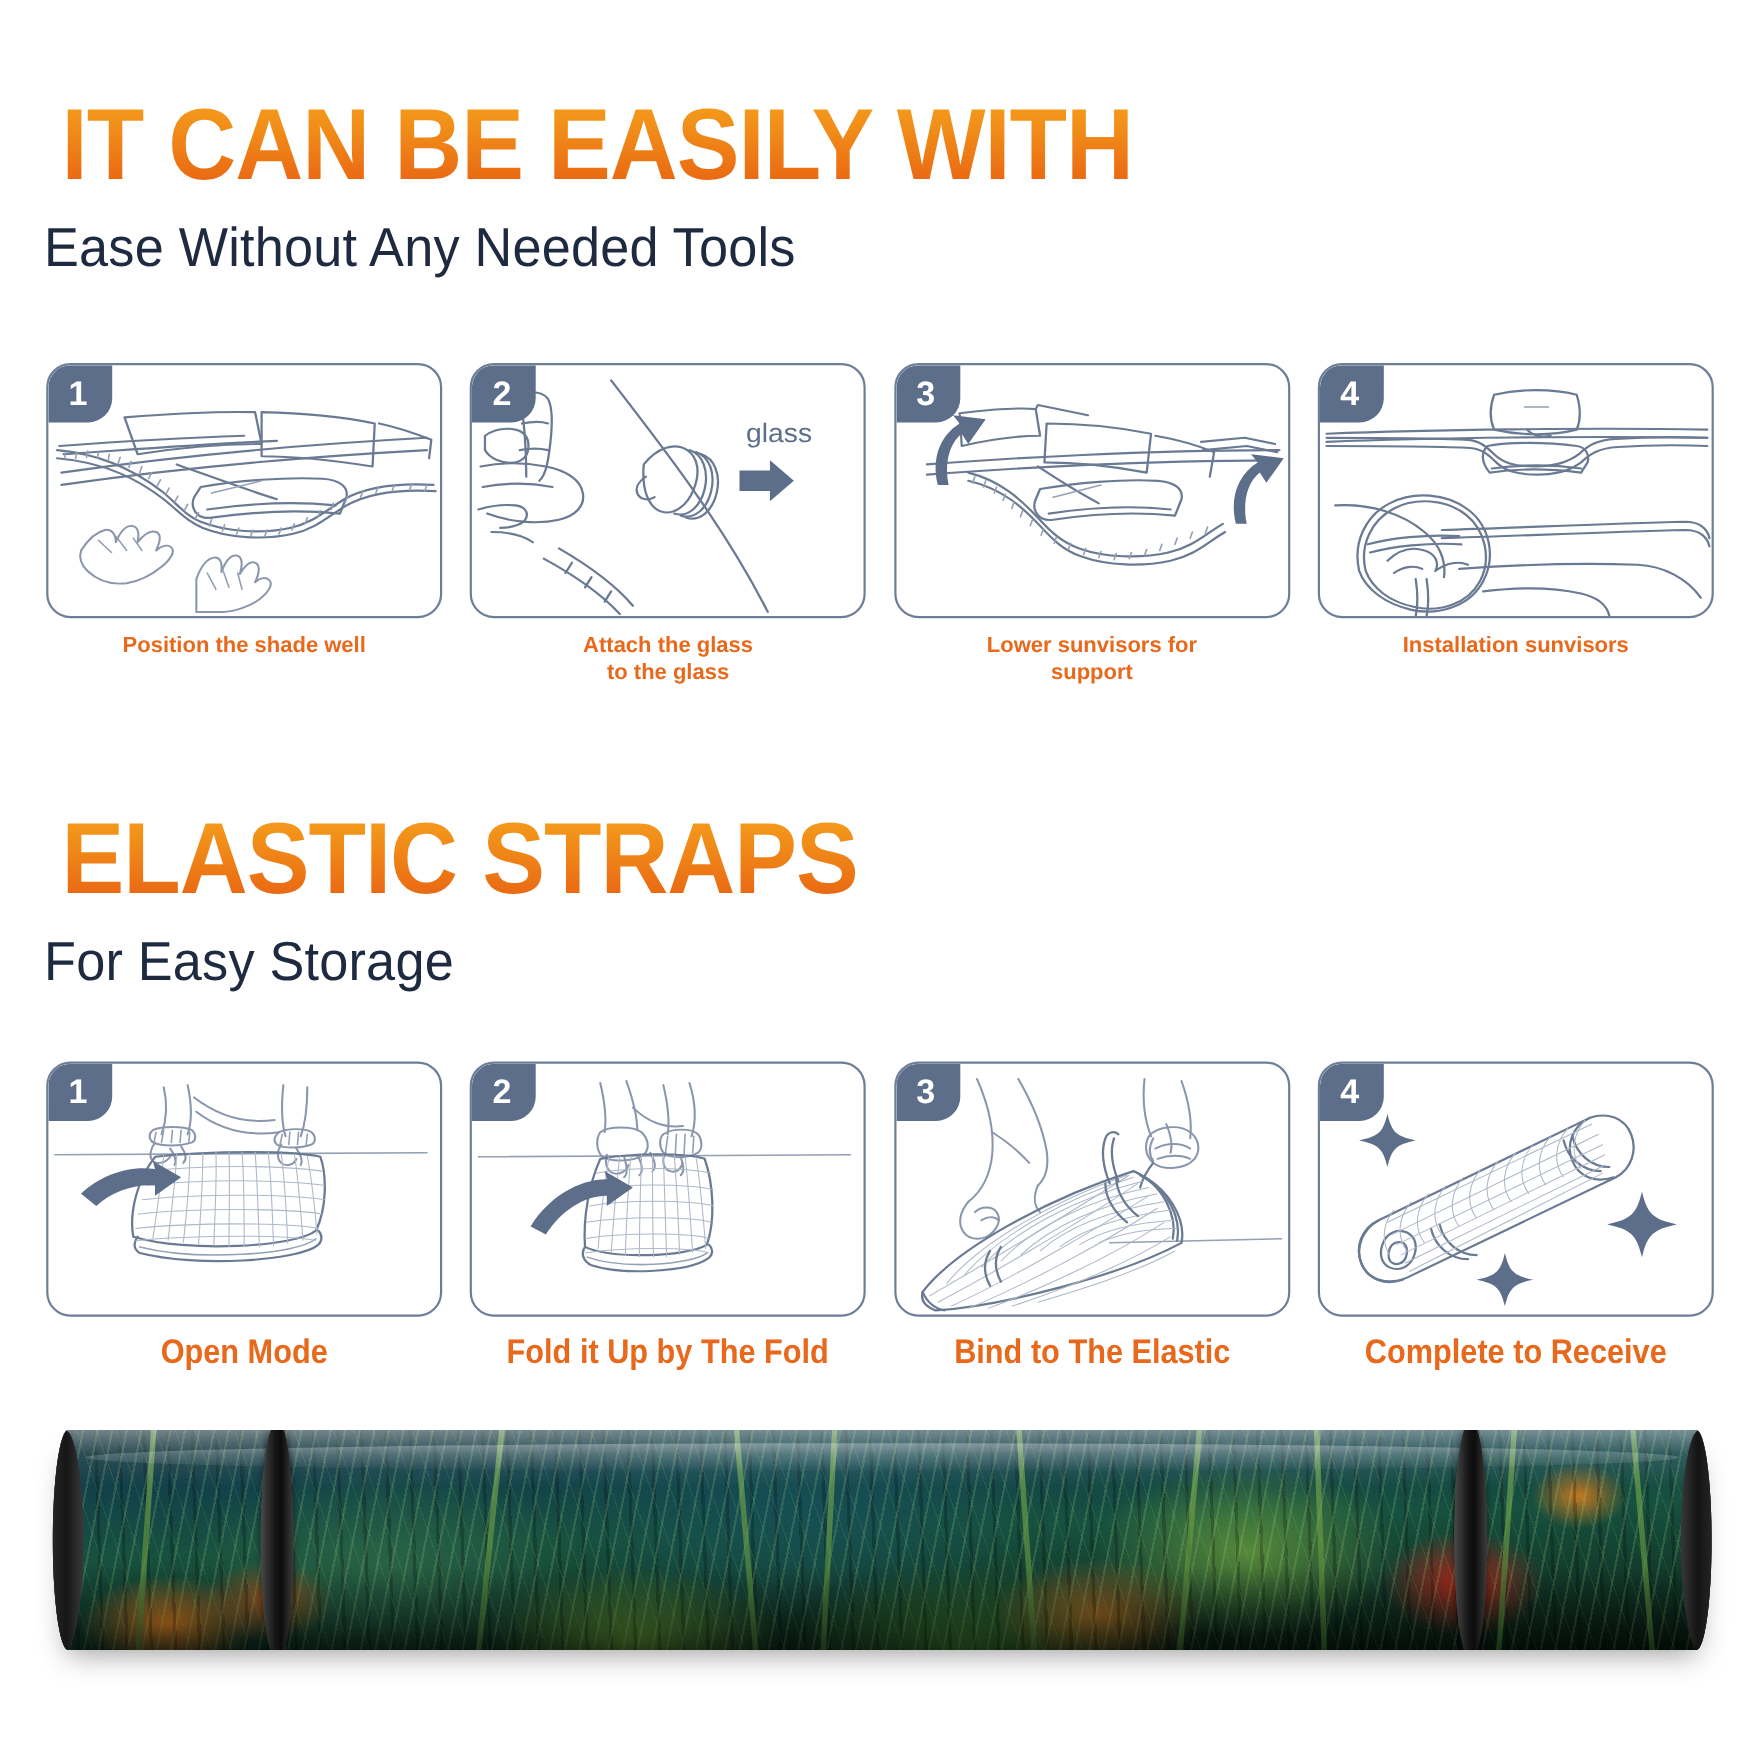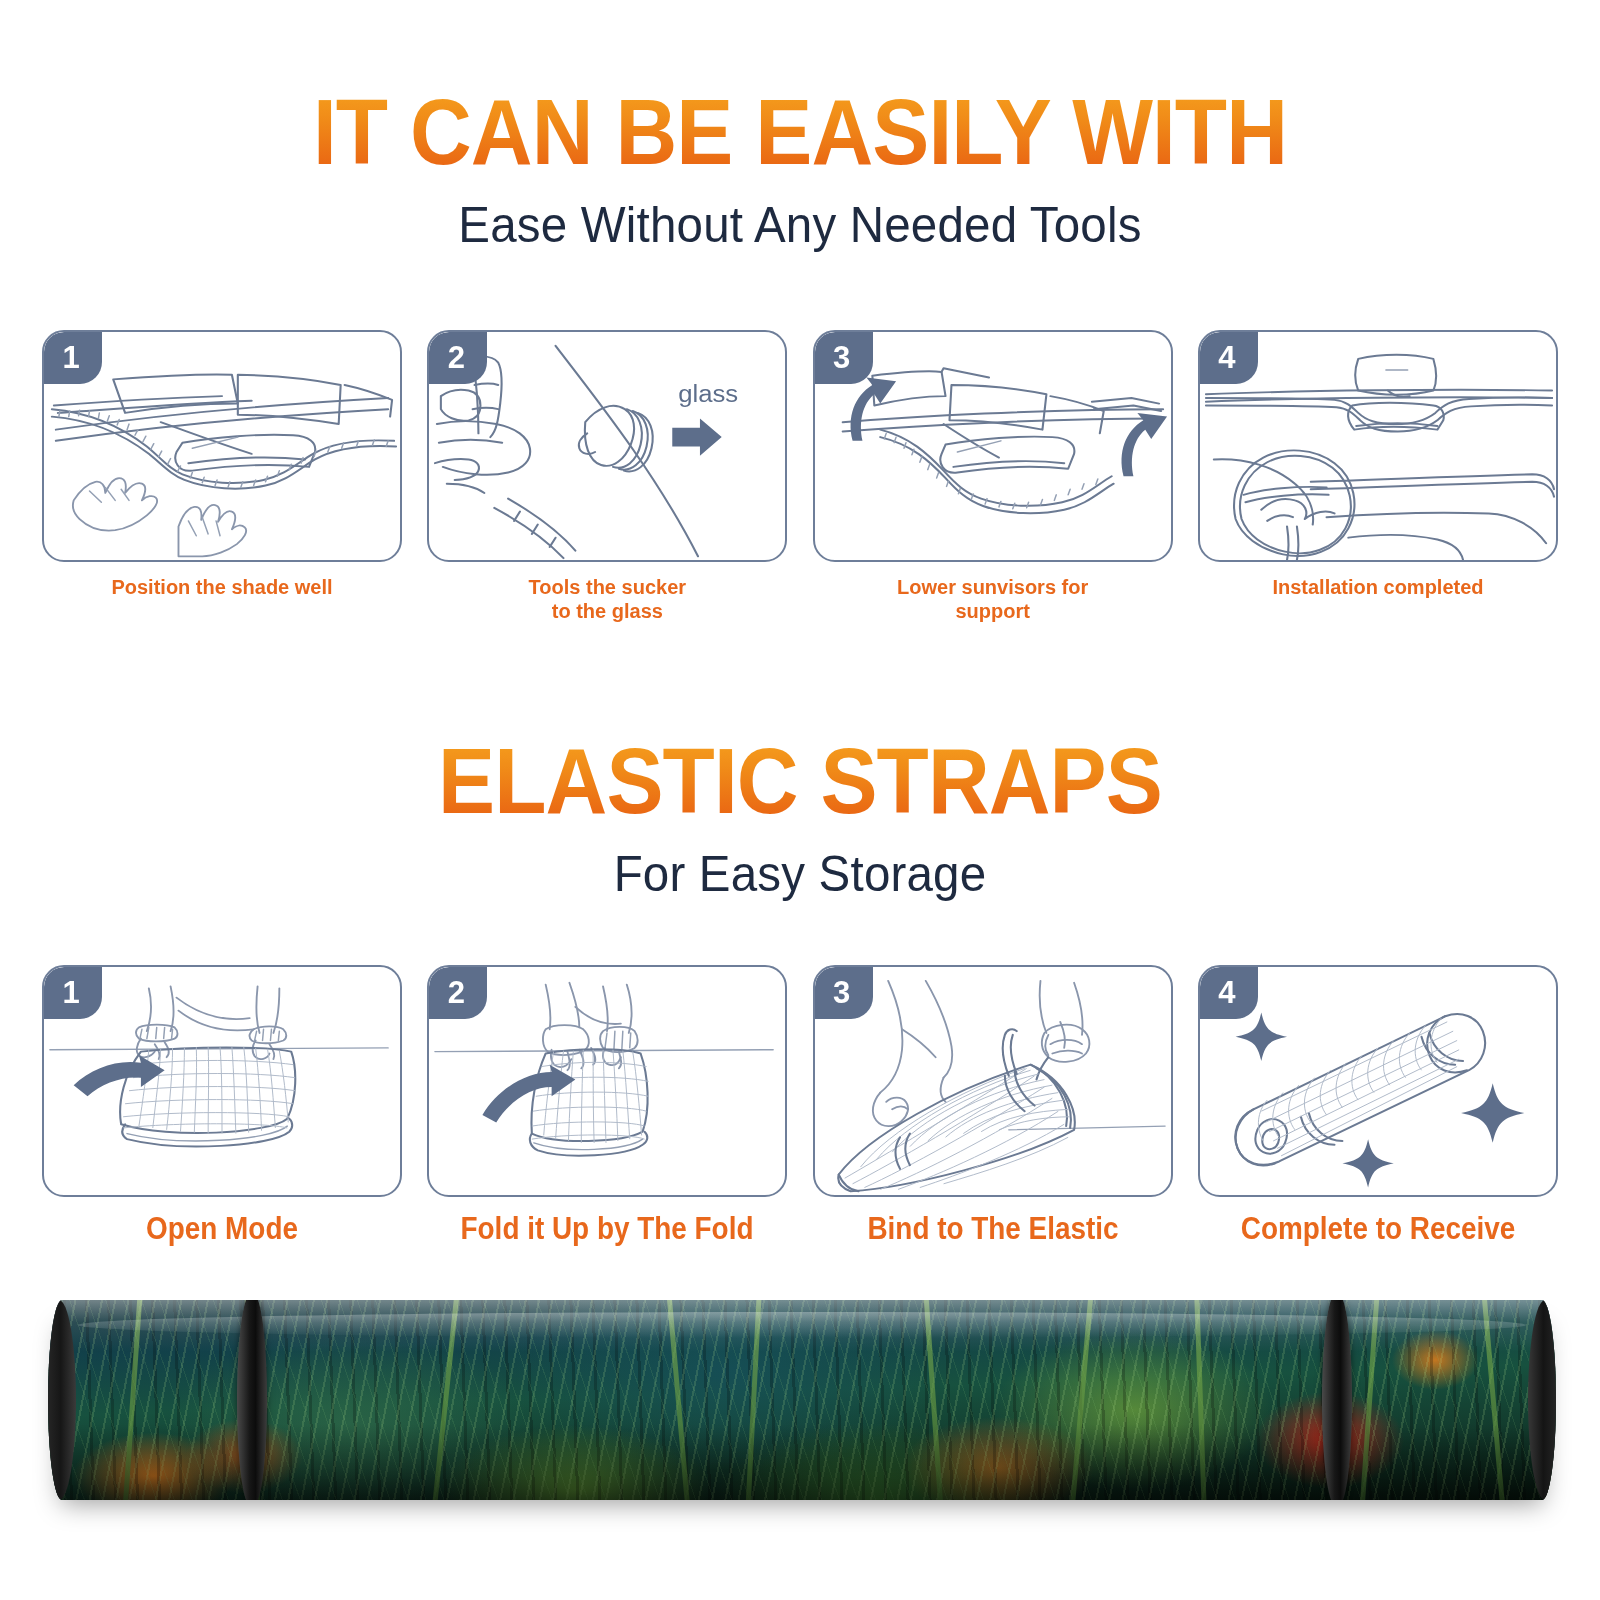--- a/index.html
+++ b/index.html
@@ -5,21 +5,21 @@
   html,body{margin:0;padding:0;}
   body{
     width:1600px;height:1600px;
     background:#ffffff;
     font-family:"Liberation Sans", sans-serif;
     overflow:hidden;
     position:relative;
   }
 
   
-  .section-head{ text-align:center; }
+  .section-head{ }
   .head-title{
     font-weight:bold;
     font-size:92px;
     line-height:1.0;
     letter-spacing:-1px;
     background:linear-gradient(180deg,#F6A11E 0%,#F08A18 38%,#E85E12 100%);
     -webkit-background-clip:text;
     background-clip:text;
     color:transparent;
     -webkit-text-fill-color:transparent;
@@ -237,21 +237,21 @@
                               C198 124 186 134 174 130 C162 126 156 108 158 84 Z"></path>
           <path class="ln" d="M200 70 C212 74 218 90 214 108 C210 126 198 136 186 132"></path>
           <path class="ln" d="M206 72 C218 76 224 92 220 110 C216 128 204 138 192 134"></path>
           <path class="ln" d="M211 74 C223 78 229 94 225 112 C221 130 209 140 197 136"></path>
           <path class="ln" d="M160 96 C154 100 150 106 152 112 C154 118 162 120 168 116"></path>
           <path class="solid" d="M246 90 L274 90 L274 80 L296 100 L274 120 L274 110 L246 110 Z"></path>
           <text class="glass-lbl" x="252" y="62">glass</text>
         </svg>
       </div>
     </div>
-    <div class="caption" style="white-space:pre-line;">Tools the sucker
+    <div class="caption" style="white-space:pre-line;">Attach the glass
 to the glass</div>
   </div>
 
   <div class="cell">
     <div class="panel">
       <div class="badge">3</div>
       <div class="art">
         <svg viewBox="0 0 360 232" preserveAspectRatio="none">
           <path class="ln" d="M58 34 C90 30 112 28 128 30 L132 56 C112 56 84 60 60 66 Z"></path>
           <path class="ln" d="M128 30 L130 26 L176 36"></path>
@@ -317,21 +317,21 @@
           <path class="ln" d="M68 190 C76 184 86 182 94 186"></path>
           <path class="ln" d="M88 196 C90 210 90 222 88 232"></path>
           <path class="ln" d="M98 196 C100 210 100 222 98 232"></path>
           <path class="ln" d="M112 148 C176 146 260 142 336 140 C348 140 356 146 358 156"></path>
           <path class="ln" d="M112 156 C176 154 260 150 336 148 C348 148 356 154 358 164"></path>
           <path class="ln" d="M128 186 C180 182 240 180 292 182 C316 183 338 196 350 214"></path>
           <path class="ln" d="M150 208 C180 204 214 204 240 210 C256 214 264 222 266 232"></path>
         </svg>
       </div>
     </div>
-    <div class="caption">Installation completed</div>
+    <div class="caption">Installation sunvisors</div>
   </div>
 </div>
 
 <div class="section-head" style="position:absolute;left:0;top:735px;width:1600px;">
   <div class="head-title">ELASTIC STRAPS</div>
   <div class="head-sub" style="margin-top:18px;">For Easy Storage</div>
 </div>
 
 <div class="grid" style="position:absolute;left:0;top:965px;">
 

